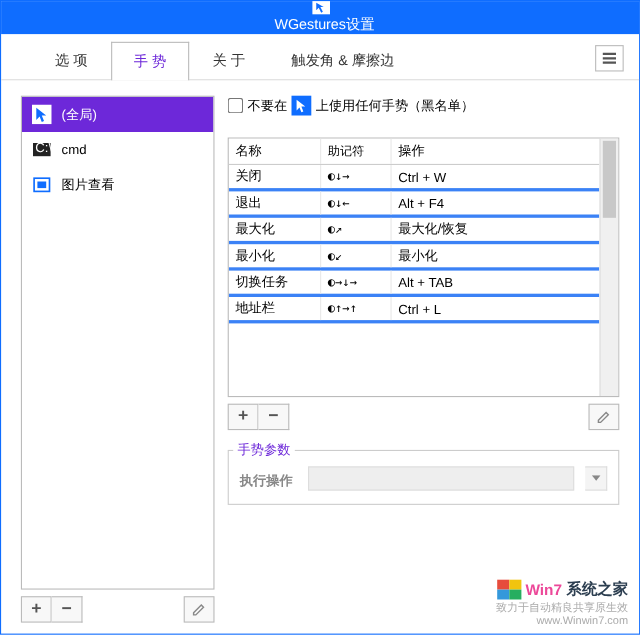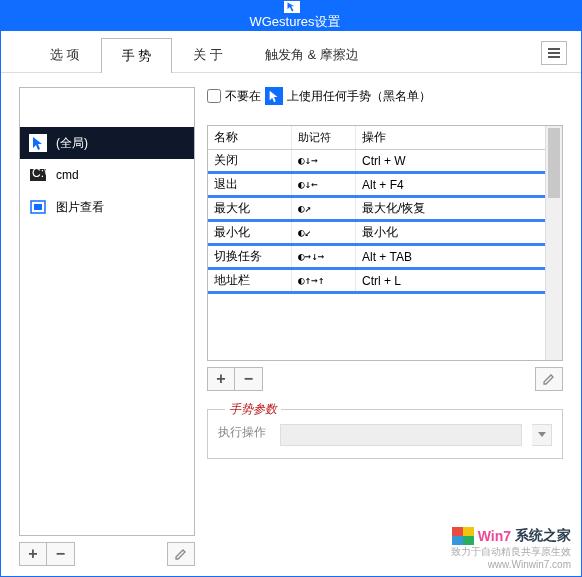--- a/index.html
+++ b/index.html
@@ -6,48 +6,48 @@
 body { background: #f0f0f0; width: 582px; height: 577px; overflow: hidden; position: relative; }
 .window { width: 582px; height: 577px; background: #fff; border: 1px solid #0f6dff; position: relative; }
 .titlebar { height: 30px; background: #0f6dff; color: #fff; display: flex; align-items: center; padding-left: 8px; flex-direction: column; }
 .titlebar .icon { width: 16px; height: 16px; background: #fff; margin-right: 6px; display: flex; align-items: center; justify-content: center; }
 .titlebar .icon svg { width: 12px; height: 12px; }
 .titlebar .title { flex: 1; font-size: 13px; }
 .titlebar .winbtns { display: flex; height: 100%; }
 .titlebar .winbtn { width: 45px; height: 30px; display: flex; align-items: center; justify-content: center; color: #fff; }
 .tabbar { height: 42px; display: flex; align-items: center; padding: 6px 10px 0 28px; border-bottom: 1px solid #ddd; gap: 0; position: relative; }
 .tab { padding: 8px 20px; border: 1px solid transparent; border-bottom: none; cursor: pointer; color: #333; font-size: 13px; }
-.tab.active { border-color: #bbb; background: #fff; position: relative; top: 1px; color: #000000; }
+.tab.active { border-color: #bbb; background: #fff; position: relative; top: 1px; color: #6d28d9; }
 .hamburger { position: absolute; right: 14px; top: 10px; width: 26px; height: 24px; border: 1px solid #bbb; display: flex; align-items: center; justify-content: center; cursor: pointer; }
 .content { padding: 14px 18px 10px 18px; height: calc(100% - 72px); display: flex; gap: 12px; }
 .leftpanel { width: 176px; display: flex; flex-direction: column; }
 .applist { flex: 1; border: 1px solid #bbb; background: #fff; overflow-y: auto; }
 .appitem { display: flex; align-items: center; padding: 6px 8px; gap: 8px; cursor: pointer; }
-.appitem.sel { background: #0f172a; color: #fff; margin-top: 39px; }
+.appitem.sel { background: #6d28d9; color: #fff; }
 .appicon { width: 20px; height: 20px; display: flex; align-items: center; justify-content: center; flex-shrink: 0; }
 .btnrow { display: flex; margin-top: 6px; gap: 0; }
 .sqbtn { width: 28px; height: 24px; border: 1px solid #bbb; background: #f8f8f8; display: flex; align-items: center; justify-content: center; cursor: pointer; font-size: 16px; font-weight: bold; color: #555; }
 .sqbtn + .sqbtn { border-left: none; }
 .editbtn { margin-left: auto; width: 28px; height: 24px; border: 1px solid #bbb; background: #f8f8f8; display: flex; align-items: center; justify-content: center; cursor: pointer; }
 .rightpanel { flex: 1; display: flex; flex-direction: column; }
 .checkline { display: flex; align-items: center; gap: 4px; margin-bottom: 20px; }
 .checkline input { width: 14px; height: 14px; }
 .cursicon { width: 18px; height: 18px; background: #0f6dff; display: inline-flex; align-items: center; justify-content: center; }
 .gesturebox { border: 1px solid #bbb; height: 236px; display: flex; }
 .gtable { flex: 1; overflow-y: auto; position: relative; }
 .grow { display: flex; border-bottom: 3px solid #3b82f6; height: 24px; align-items: center; }
 .grow.head { background: #fff; font-weight: normal; border-bottom: 1px solid #ccc; }
 .gcell1 { width: 84px; padding-left: 6px; border-right: 1px solid #e8e8e8; height: 100%; display: flex; align-items: center; }
 .gcell2 { width: 64px; padding-left: 6px; border-right: 1px solid #e8e8e8; height: 100%; display: flex; align-items: center; font-family: monospace; font-size: 11px; }
 .gcell3 { flex: 1; padding-left: 6px; height: 100%; display: flex; align-items: center; }
 .gscroll { width: 17px; background: #f0f0f0; border-left: 1px solid #ddd; position: relative; }
 .gscroll .thumb { position: absolute; left: 2px; right: 2px; top: 2px; height: 70px; background: #c8c8c8; }
 .paramsbox { border: 1px solid #ccc; margin-top: 18px; padding: 14px 10px 10px 10px; position: relative; height: 50px; }
-.paramsbox .legend { position: absolute; top: -9px; left: 17px; background: #fff; padding: 0 4px; color: #b91c1c; font-style: italic; }
-.paramline { display: flex; align-items: flex-start; gap: 10px; }
+.paramsbox .legend { position: absolute; top: -9px; left: 4px; background: #fff; padding: 0 4px; color: #6d28d9; }
+.paramline { display: flex; align-items: flex-end; gap: 10px; font-weight: bold; }
 .paramline .lbl { color: #888; width: 52px; }
 .paramline .dd { flex: 1; height: 22px; background: #eee; border: 1px solid #ddd; }
 .paramline .ddbtn { width: 20px; height: 22px; border: 1px solid #ddd; border-left: none; background: #f4f4f4; display: flex; align-items: center; justify-content: center; color: #888; }
 .watermark { position: absolute; right: 10px; bottom: 6px; text-align: right; font-size: 11px; color: #888; pointer-events: none; }
 .watermark .brand { display: flex; align-items: center; gap: 4px; justify-content: flex-end; }
 .watermark .b1 { color: #ec4899; font-weight: bold; font-size: 14px; }
 .watermark .b2 { color: #2c3e50; font-weight: bold; font-size: 14px; }
 .flag { width: 22px; height: 18px; display: inline-block; position: relative; }
 .flag::before { content: ""; position: absolute; left: 0; top: 0; width: 11px; height: 9px; background: #e74c3c; }
 .flag::after { content: ""; position: absolute; right: 0; bottom: 0; width: 11px; height: 9px; background: #27ae60; }

